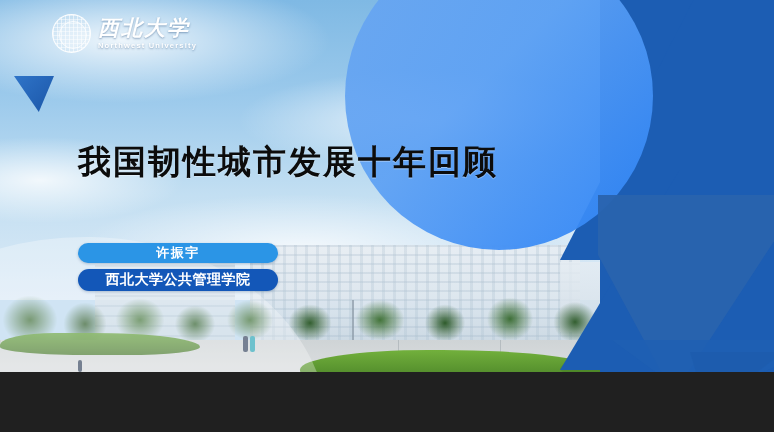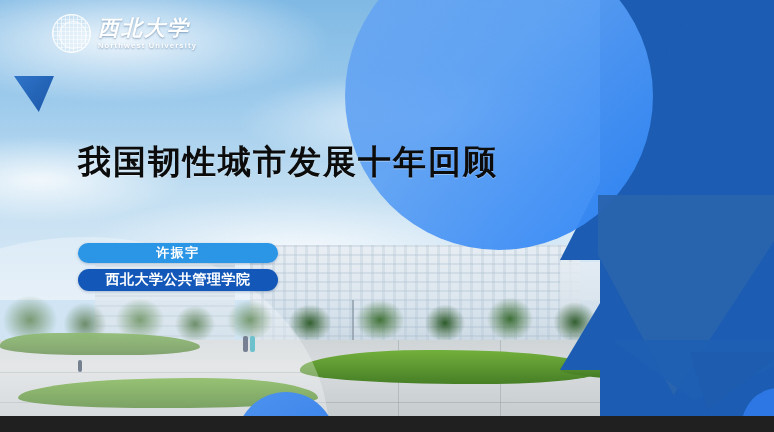--- a/index.html
+++ b/index.html
@@ -4,21 +4,21 @@
 <title>Presentation Title Slide</title>
 <style>
   html, body {
     margin: 0;
     padding: 0;
     background: #202020;
   }
   #slide {
     position: relative;
     width: 774px;
-    height: 416px;
+    height: 372px;
     overflow: hidden;
     font-family: "Liberation Sans", "DejaVu Sans", sans-serif;
     background: #bcd9ef;
     user-select: none;
   }
 
   
   .photo {
     position: absolute;
     inset: 0;

